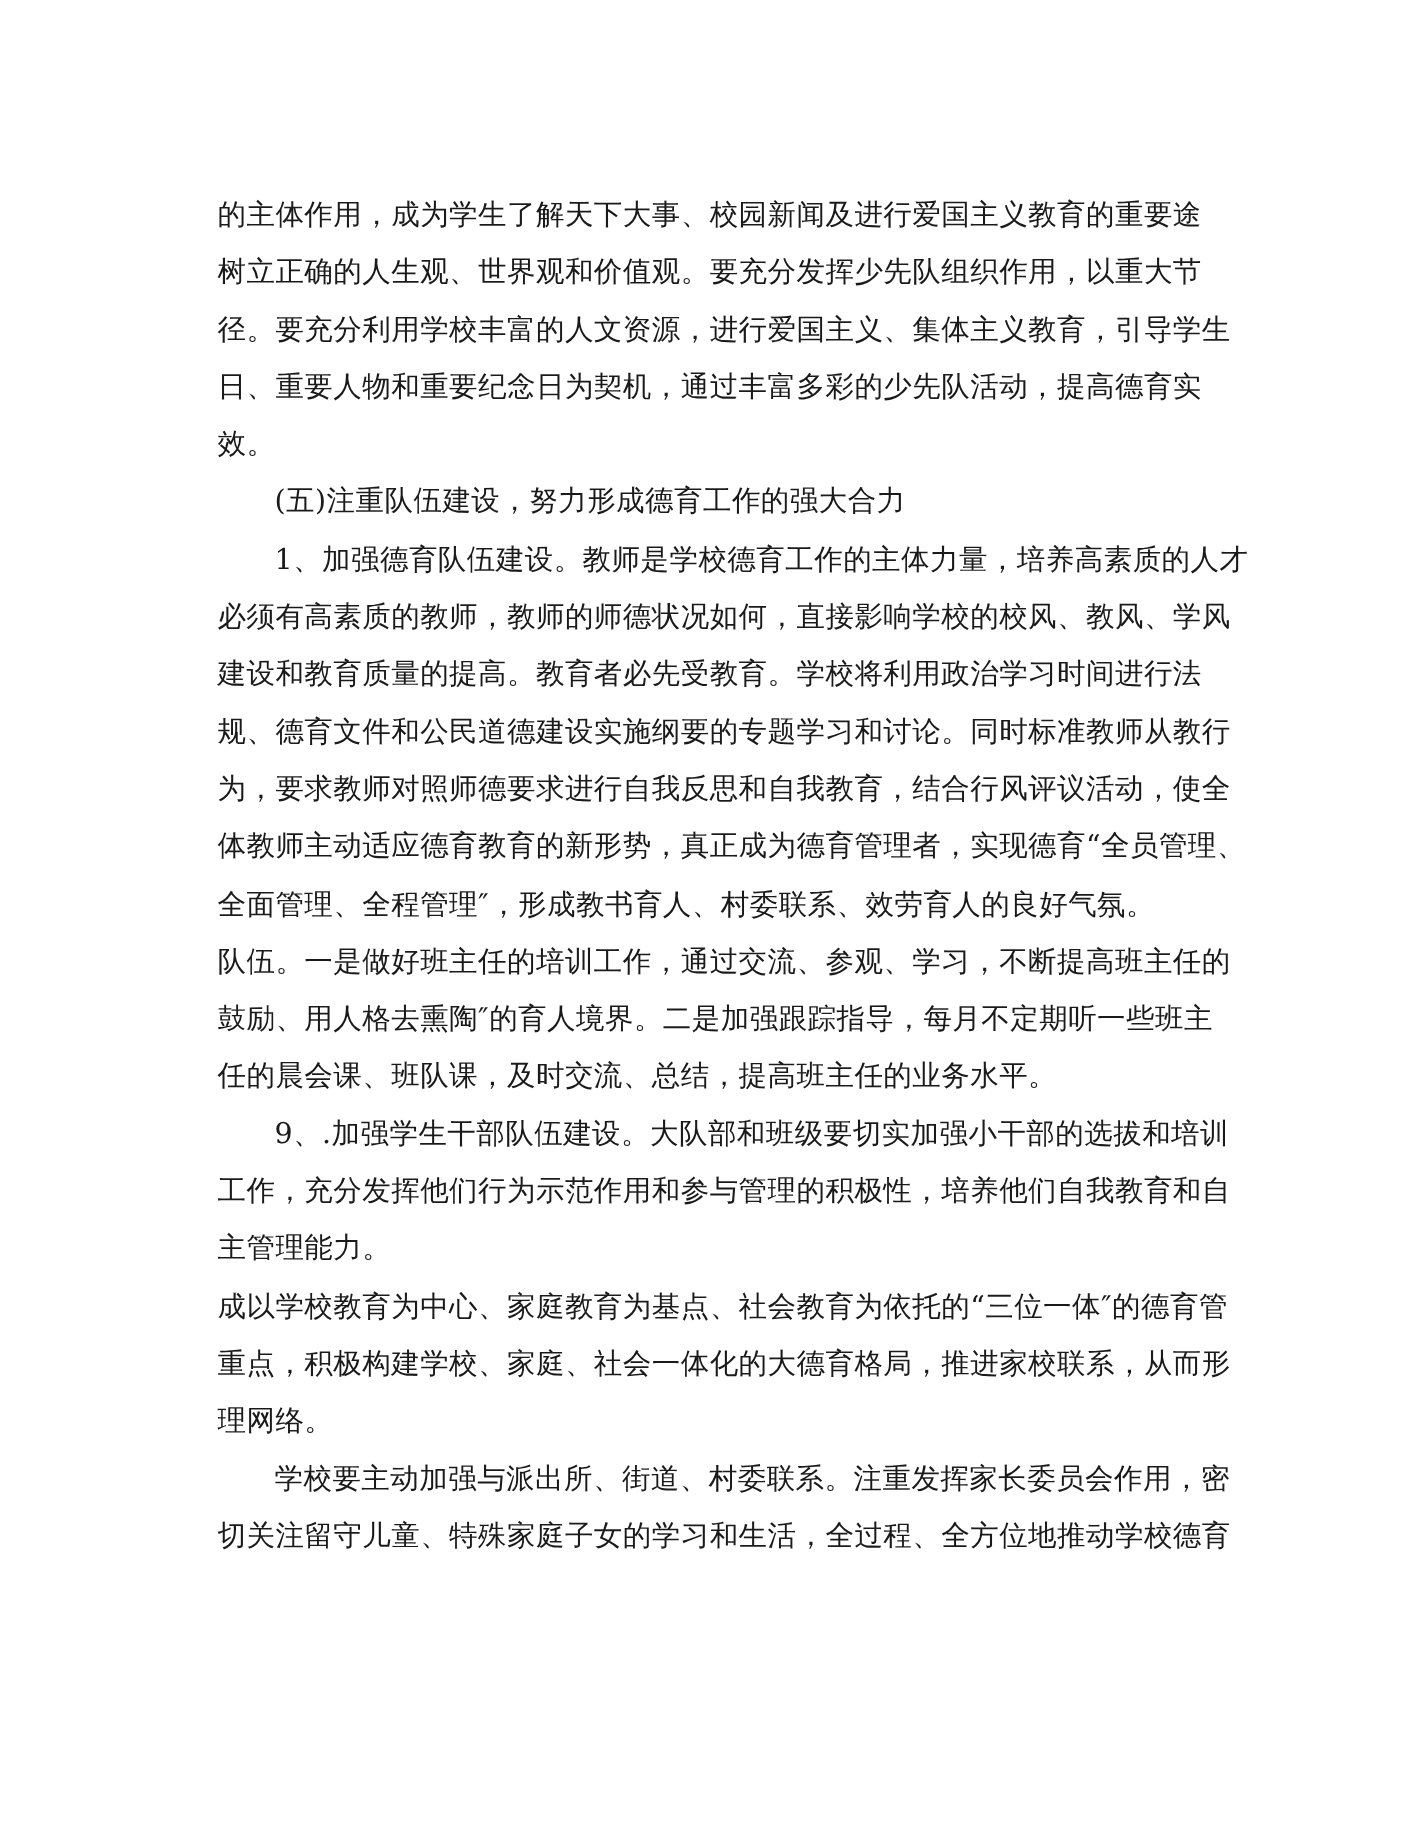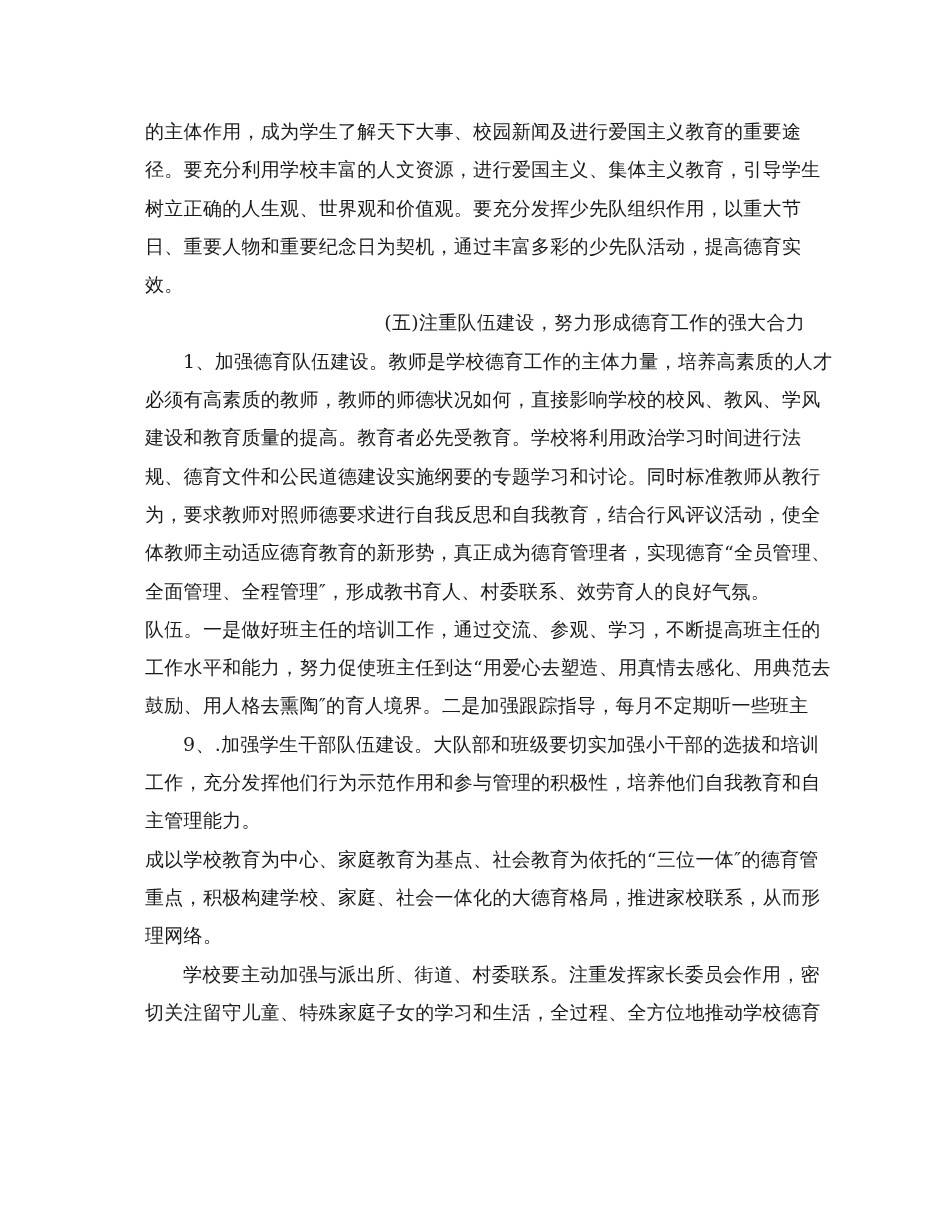--- a/index.html
+++ b/index.html
@@ -1,53 +1,53 @@
 <!DOCTYPE html>
 <html><head>
 <meta charset="utf-8">
 <style>
   html, body { margin: 0; padding: 0; background: #ffffff; }
   body { width: 950px; height: 1230px; position: relative; overflow: hidden; }
   .page {
     position: absolute;
     left: 145px;
-    top: 112px;
+    top: 124px;
     width: 660px;
     font-family: "DejaVu Serif", "Liberation Serif", serif;
     font-size: 19px;
     color: #1a1a1a;
   }
   .line {
     height: 38.3px;
     line-height: 38.3px;
     white-space: nowrap;
     letter-spacing: 0.3px;
   }
-  .indent { padding-left: 38px; text-align: right; }
+  .indent { padding-left: 38px; }
 </style>
 </head>
 <body>
 
 <div class="page">
   <div class="line">的主体作用，成为学生了解天下大事、校园新闻及进行爱国主义教育的重要途</div>
+  <div class="line">树立正确的人生观、世界观和价值观。要充分发挥少先队组织作用，以重大节</div>
   <div class="line">径。要充分利用学校丰富的人文资源，进行爱国主义、集体主义教育，引导学生</div>
-  <div class="line">树立正确的人生观、世界观和价值观。要充分发挥少先队组织作用，以重大节</div>
   <div class="line">日、重要人物和重要纪念日为契机，通过丰富多彩的少先队活动，提高德育实</div>
   <div class="line">效。</div>
   <div class="line indent">(五)注重队伍建设，努力形成德育工作的强大合力</div>
   <div class="line indent">1、加强德育队伍建设。教师是学校德育工作的主体力量，培养高素质的人才</div>
   <div class="line">必须有高素质的教师，教师的师德状况如何，直接影响学校的校风、教风、学风</div>
   <div class="line">建设和教育质量的提高。教育者必先受教育。学校将利用政治学习时间进行法</div>
   <div class="line">规、德育文件和公民道德建设实施纲要的专题学习和讨论。同时标准教师从教行</div>
   <div class="line">为，要求教师对照师德要求进行自我反思和自我教育，结合行风评议活动，使全</div>
   <div class="line">体教师主动适应德育教育的新形势，真正成为德育管理者，实现德育“全员管理、</div>
   <div class="line">全面管理、全程管理″，形成教书育人、村委联系、效劳育人的良好气氛。</div>
   <div class="line">队伍。一是做好班主任的培训工作，通过交流、参观、学习，不断提高班主任的</div>
-  <div class="line">工作水平和能力，努力促使班主任到达“用爱心去塑造、用真情去感化、用典范去</div>
   <div class="line">鼓励、用人格去熏陶″的育人境界。二是加强跟踪指导，每月不定期听一些班主</div>
+  <div class="line">任的晨会课、班队课，及时交流、总结，提高班主任的业务水平。</div>
   <div class="line indent">9、.加强学生干部队伍建设。大队部和班级要切实加强小干部的选拔和培训</div>
   <div class="line">工作，充分发挥他们行为示范作用和参与管理的积极性，培养他们自我教育和自</div>
   <div class="line">主管理能力。</div>
   <div class="line">成以学校教育为中心、家庭教育为基点、社会教育为依托的“三位一体″的德育管</div>
   <div class="line">重点，积极构建学校、家庭、社会一体化的大德育格局，推进家校联系，从而形</div>
   <div class="line">理网络。</div>
   <div class="line indent">学校要主动加强与派出所、街道、村委联系。注重发挥家长委员会作用，密</div>
   <div class="line">切关注留守儿童、特殊家庭子女的学习和生活，全过程、全方位地推动学校德育</div>
 </div>
 

